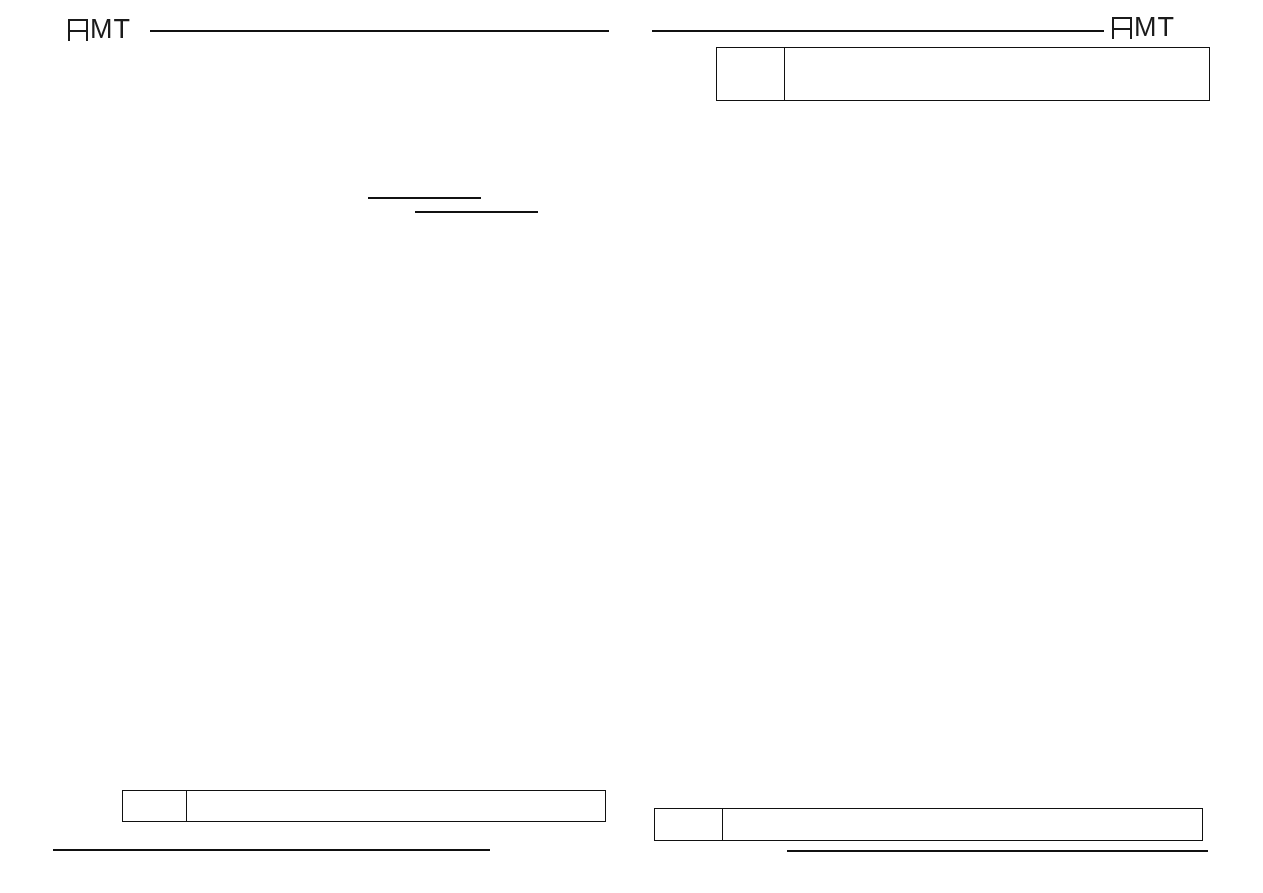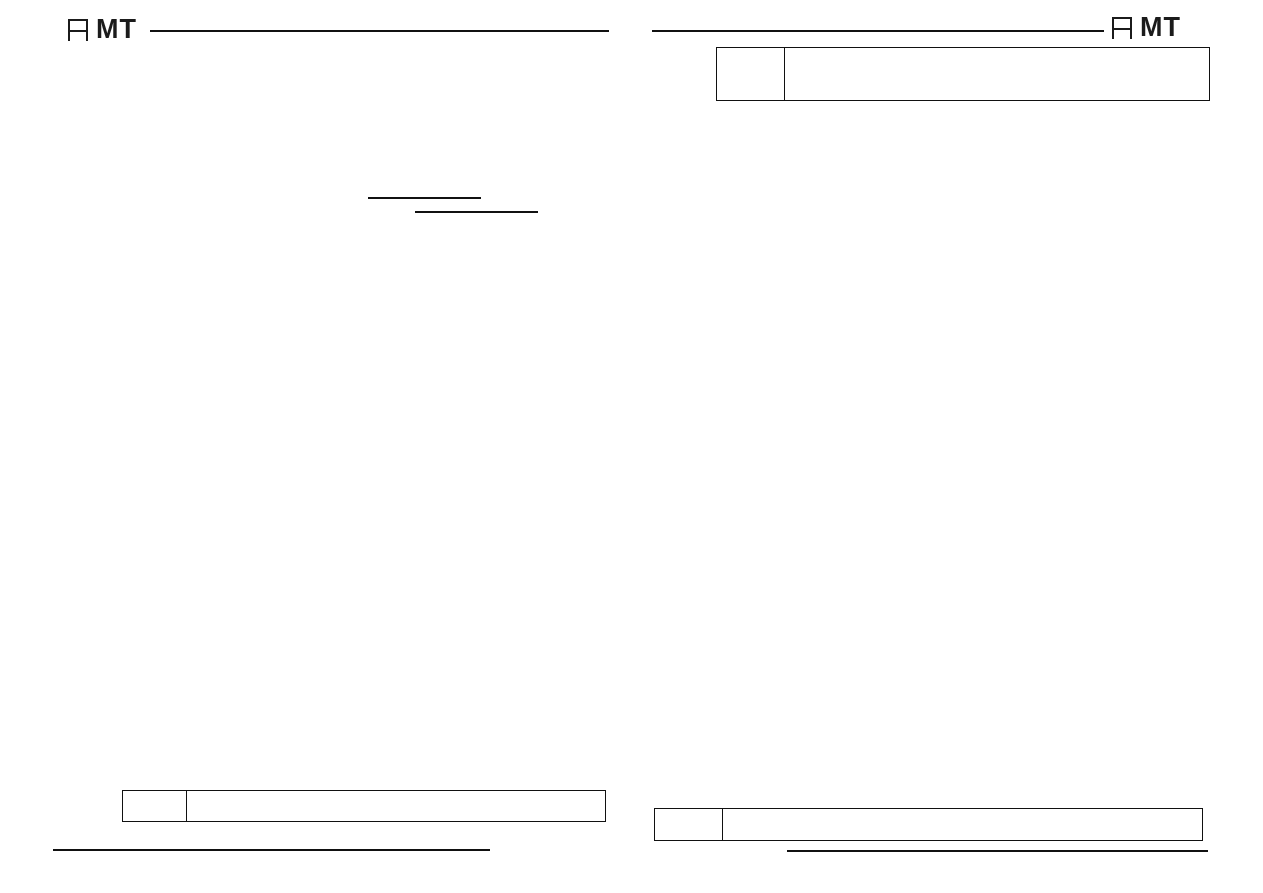--- a/index.html
+++ b/index.html
@@ -12,21 +12,21 @@
   
   .logo{position:absolute;font-family:"Liberation Sans",sans-serif;
         font-size:27px;letter-spacing:1px;color:#1b1b1b;
         font-weight:400;line-height:1;white-space:nowrap;}
   .logo .sq-a{display:inline-block;position:relative;width:20px;height:22px;
               vertical-align:-3px;}
   .logo .sq-a::before{content:"";position:absolute;left:0;top:0;width:20px;height:22px;
               border:2.2px solid #1b1b1b;border-bottom:none;box-sizing:border-box;}
   .logo .sq-a::after{content:"";position:absolute;left:0;top:11px;width:20px;height:0;
               border-top:2.2px solid #1b1b1b;}
-  .logo .rest{display:inline-block;margin-left:8px;font-weight:bold;}
+  .logo .rest{display:inline-block;margin-left:2px;}
   .hrule{position:absolute;background:#111;height:1.6px;}
 
   
   .tbl{position:absolute;box-sizing:border-box;border:1.8px solid #111;display:flex;background:#fff;}
   .tbl .c1{box-sizing:border-box;border-right:1.8px solid #111;height:100%;}
   .tbl .c2{flex:1;height:100%;}
   .tbl .cell-txt{font-size:9px;padding:3px 5px;color:#1b1b1b;}
 
   .ul-rule{position:absolute;background:#111;height:1.7px;}
 </style>

